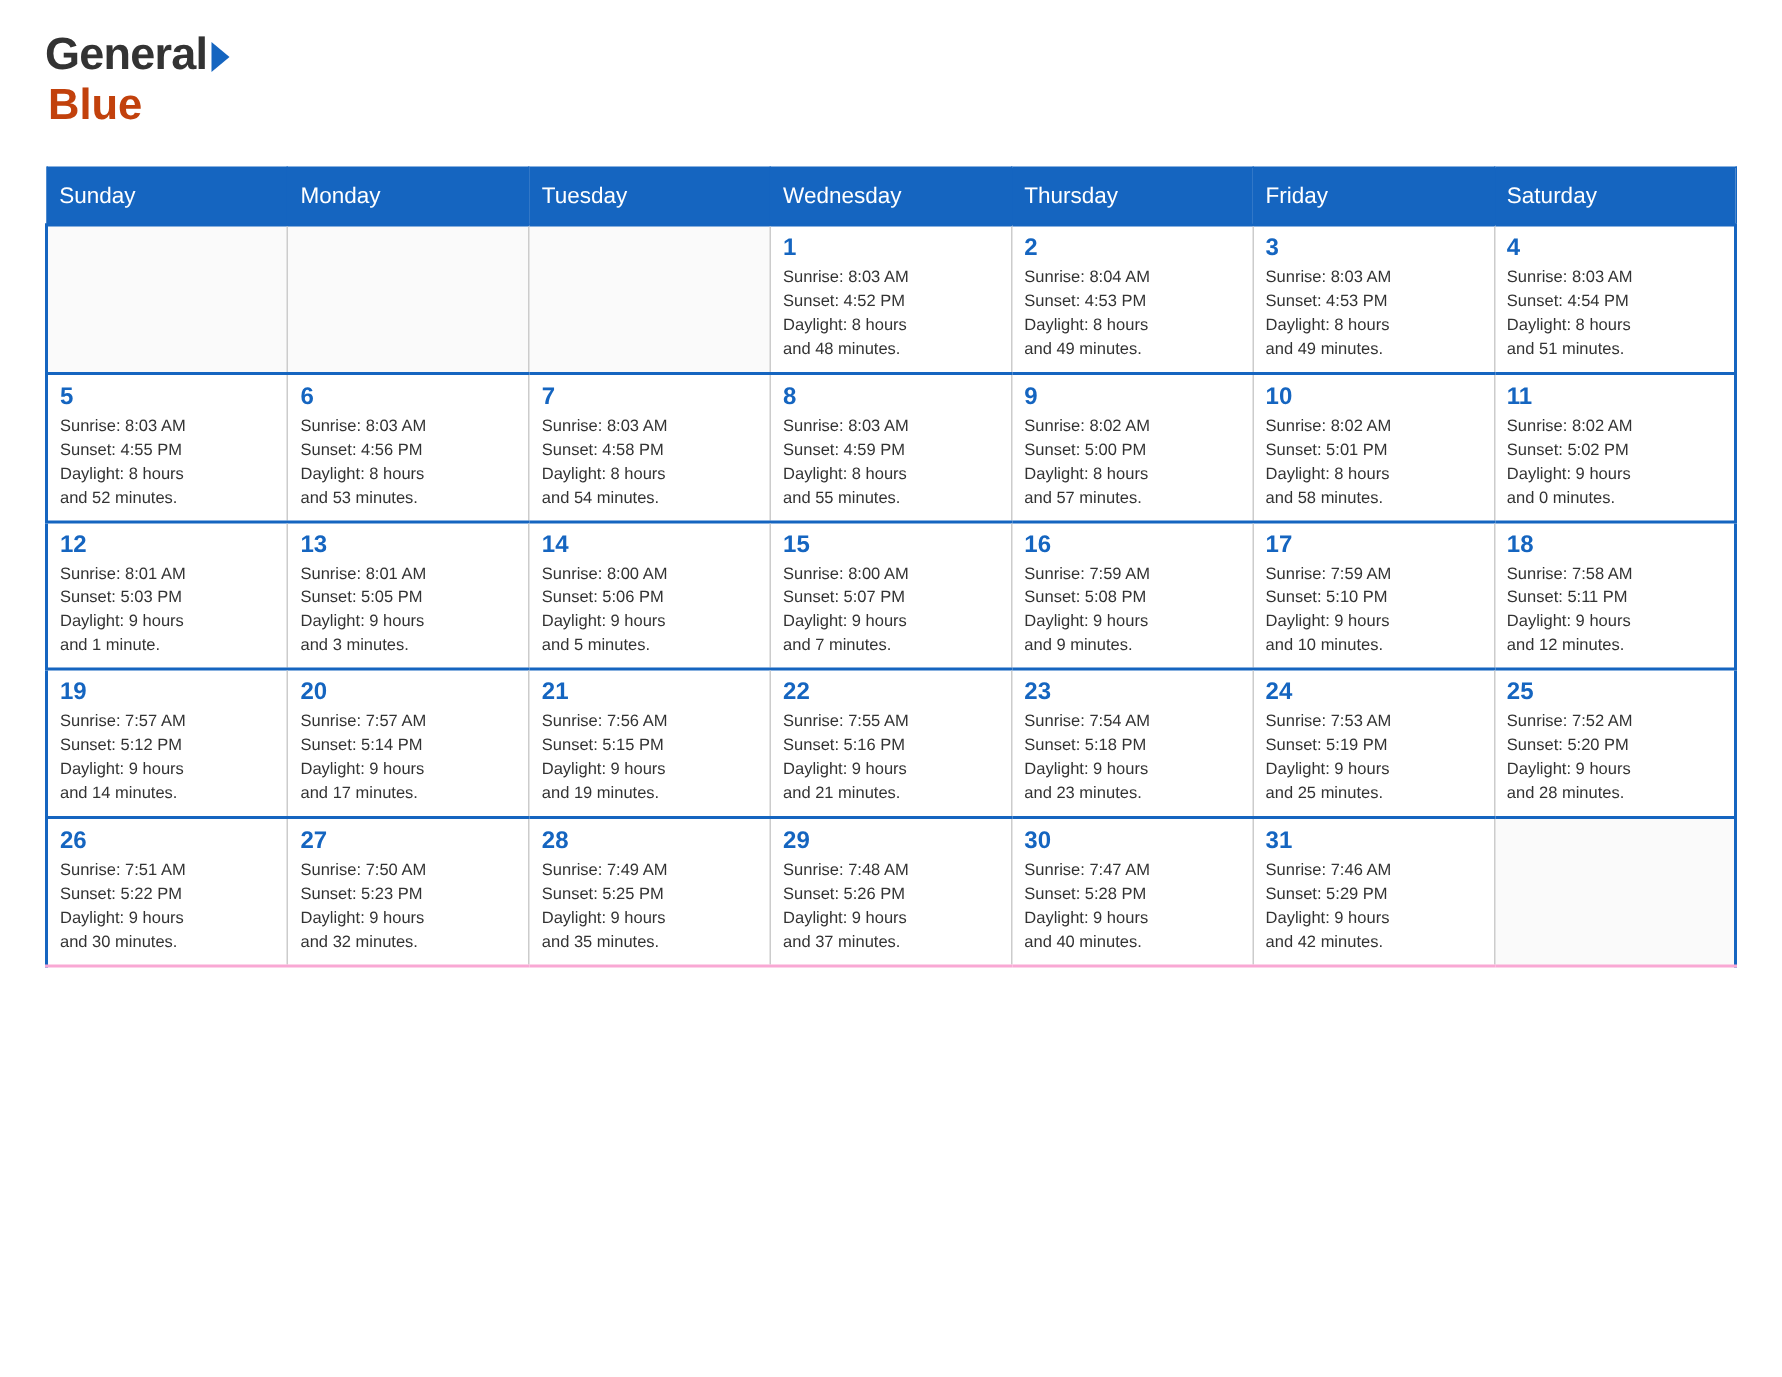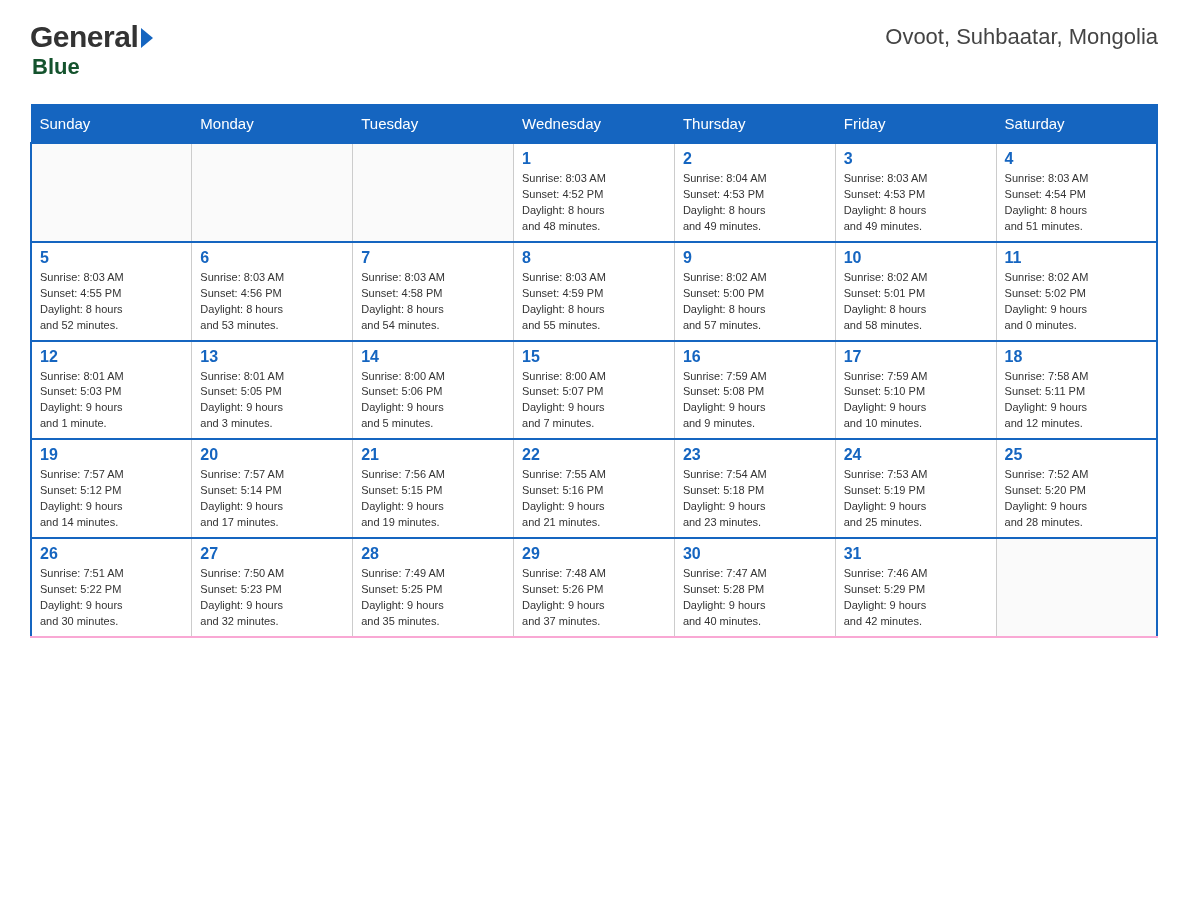--- a/index.html
+++ b/index.html
@@ -5,21 +5,20 @@
     * { margin: 0; padding: 0; box-sizing: border-box; }
     body {
       font-family: Arial, sans-serif;
       background: #fff;
       width: 1188px;
       min-height: 918px;
       padding: 20px 30px;
     }
     .header {
       display: flex;
-      justify-content: space-between;
       align-items: flex-start;
       margin-bottom: 24px;
     }
     .logo {
       display: flex;
       flex-direction: column;
       align-items: flex-start;
     }
     .title-area {
       text-align: right;
@@ -103,39 +102,38 @@
       width: 0;
       height: 0;
       border-left: 12px solid #1565c0;
       border-top: 10px solid transparent;
       border-bottom: 10px solid transparent;
       display: inline-block;
       margin-left: 3px;
       margin-bottom: -2px;
     }
     .logo-blue-text {
-      font-size: 22px;
+      font-size: 29px;
       font-weight: bold;
-      color: #14532d;
+      color: #c2410c;
       padding-left: 2px;
     }
   </style>
 </head>
 <body>
 
 <div class="header">
   <div class="logo">
     <div class="logo-line1">
       <span class="logo-text-general">General</span>
       <span class="logo-arrow"></span>
     </div>
     <span class="logo-blue-text">Blue</span>
   </div>
   <div class="title-area">
-    <div class="location">Ovoot, Suhbaatar, Mongolia</div>
   </div>
 </div>
 
 <table class="calendar">
   <thead>
     <tr>
     <th>Sunday</th>
         <th>Monday</th>
         <th>Tuesday</th>
         <th>Wednesday</th>

